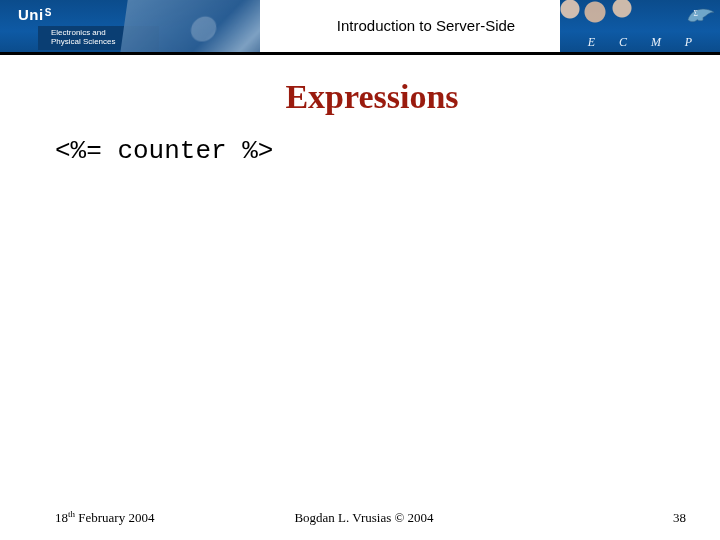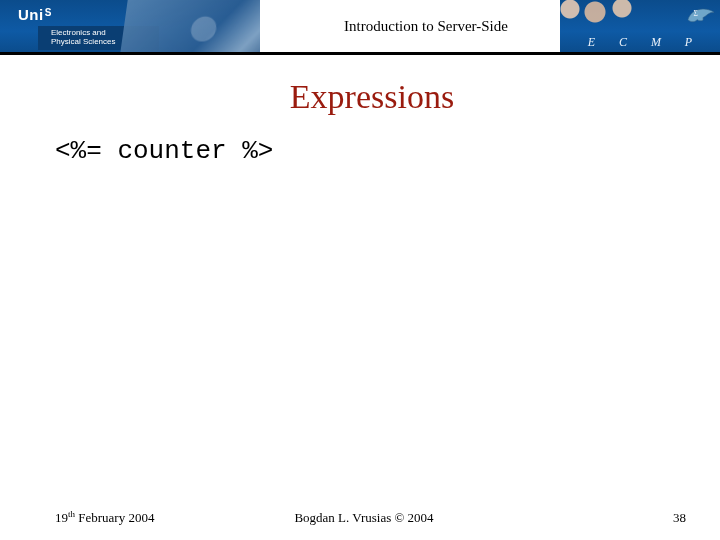--- a/index.html
+++ b/index.html
@@ -77,21 +77,21 @@
     position: absolute;
     left: 260px; right: 160px; top: 0;
     height: 52px;
     background: #fff;
     display: flex;
     flex-direction: column;
     align-items: center;
     justify-content: center;
   }
   .mid-white .course-title {
-    font-family: Liberation Serif, serif;
+    font-family: Liberation Sans, sans-serif;
     font-size: 15px;
     line-height: 1.2;
     color: #000;
     text-align: right;
     margin-left: 32px;
   }
 
   .banner .right-blue {
     position: absolute;
     right: 0; top: 0;
@@ -149,21 +149,21 @@
     height: 3px;
     background: #000;
   }
 
   
   .slide-title {
     position: absolute;
     left: 0; right: 0; top: 78px;
     text-align: center;
     font-family: Georgia, "Book Antiqua", Palatino, serif;
-    font-weight: normal;
+    font-weight: bold;
     color: #9a1b0e;
     font-size: 34px;
     padding-left: 24px;
   }
 
   .code-block {
     position: absolute;
     left: 55px; top: 136px;
     font-family: "Courier New", Courier, monospace;
     font-size: 26px;
@@ -237,19 +237,19 @@
     </div>
   </div>
   <div class="banner-underline"></div>
 
   <div class="slide-title">Expressions</div>
 
   <div class="code-block">&lt;%= counter %&gt;</div>
 
   <div class="footer">
     <div class="date">
-      <span>19</span><sup>th</sup><span> February 2004</span>
+      <span>18</span><sup>th</sup><span> February 2004</span>
     </div>
     <div class="author">Bogdan L. Vrusias © 2004</div>
     <div class="pagenum">38</div>
   </div>
 
 </div>
 
 </body></html>

